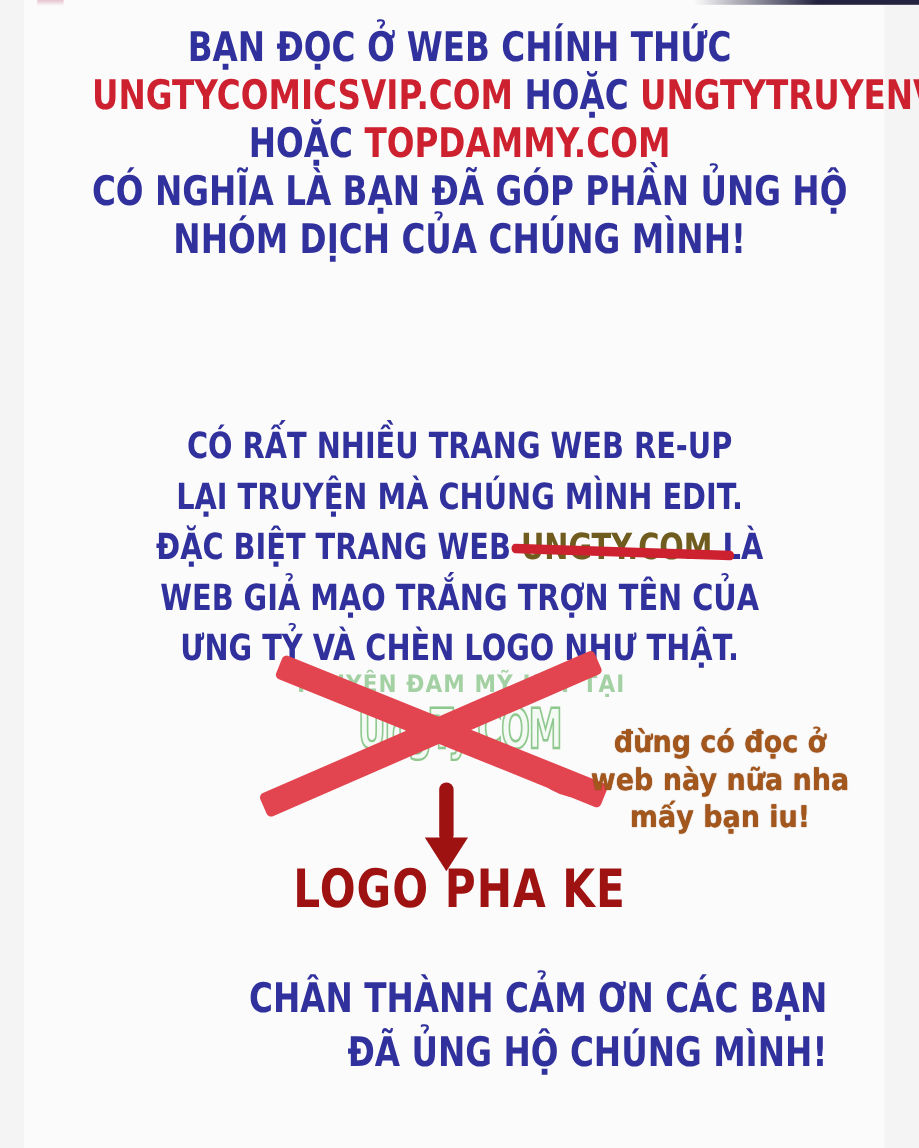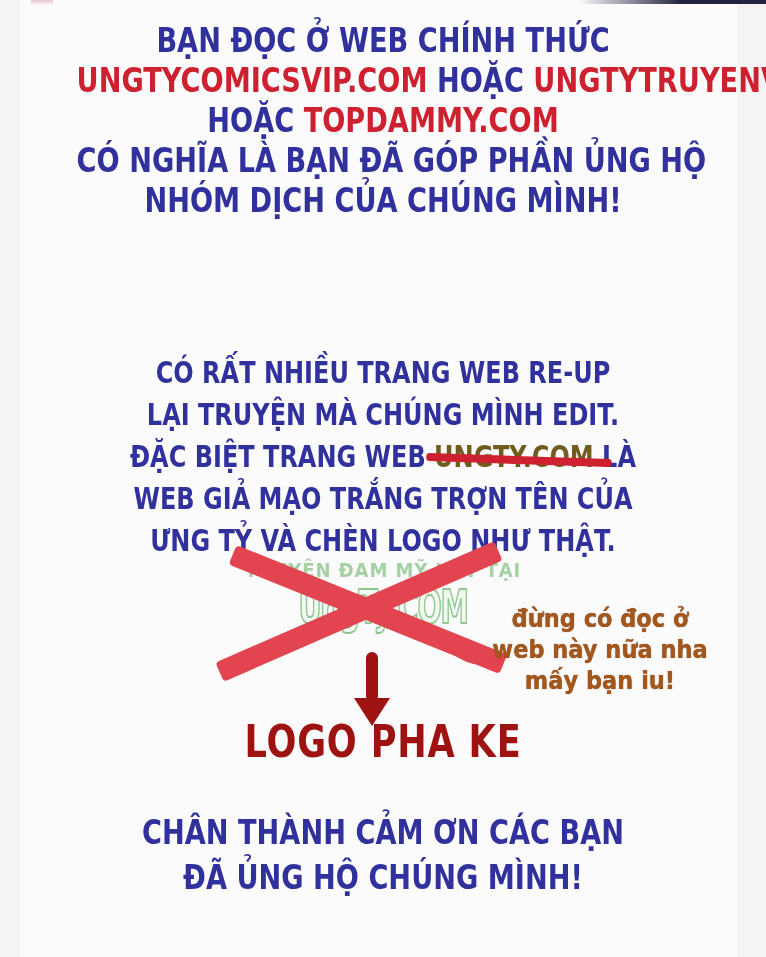--- a/index.html
+++ b/index.html
@@ -20,21 +20,21 @@
   .pink-mark{position:absolute; top:0; left:31px; width:22px; height:5px;
     background:linear-gradient(to bottom, var(--pink), rgba(231,195,207,0));}
 
   .tblock{position:absolute; left:0; width:766px; text-align:center;}
   .ln{display:block; white-space:nowrap; transform:scaleX(0.8); transform-origin:50% 50%;}
   .blue{color:var(--blue);} .red{color:var(--red);}
 
   .header{top:20px; font-size:34px; line-height:40px;}
   .notice{top:240px; font-size:36px; line-height:47px; color:var(--blue);}
   .warning{top:352px; font-size:30px; line-height:42px; color:var(--blue);}
-  .footer{top:810px; font-size:34px; line-height:45px; color:var(--blue);}
+  .footer{top:810px; font-size:34px; line-height:45px; color:var(--blue);text-align:right;}
 
   .struck{position:relative; color:var(--olive); display:inline-block;}
   .struck::after{
     content:""; position:absolute; left:-10px; right:-22px; top:48%; height:8px;
     background:var(--red); border-radius:4px; transform:rotate(1.5deg);
   }
 
   .logo-tagline{top:558px; font-size:20px; color:var(--green-tag); letter-spacing:1px;}
   .logo-tagline .ln{transform:scaleX(0.9);}
   .logo-site{top:580px; font-size:46px; color:var(--green-fill);

